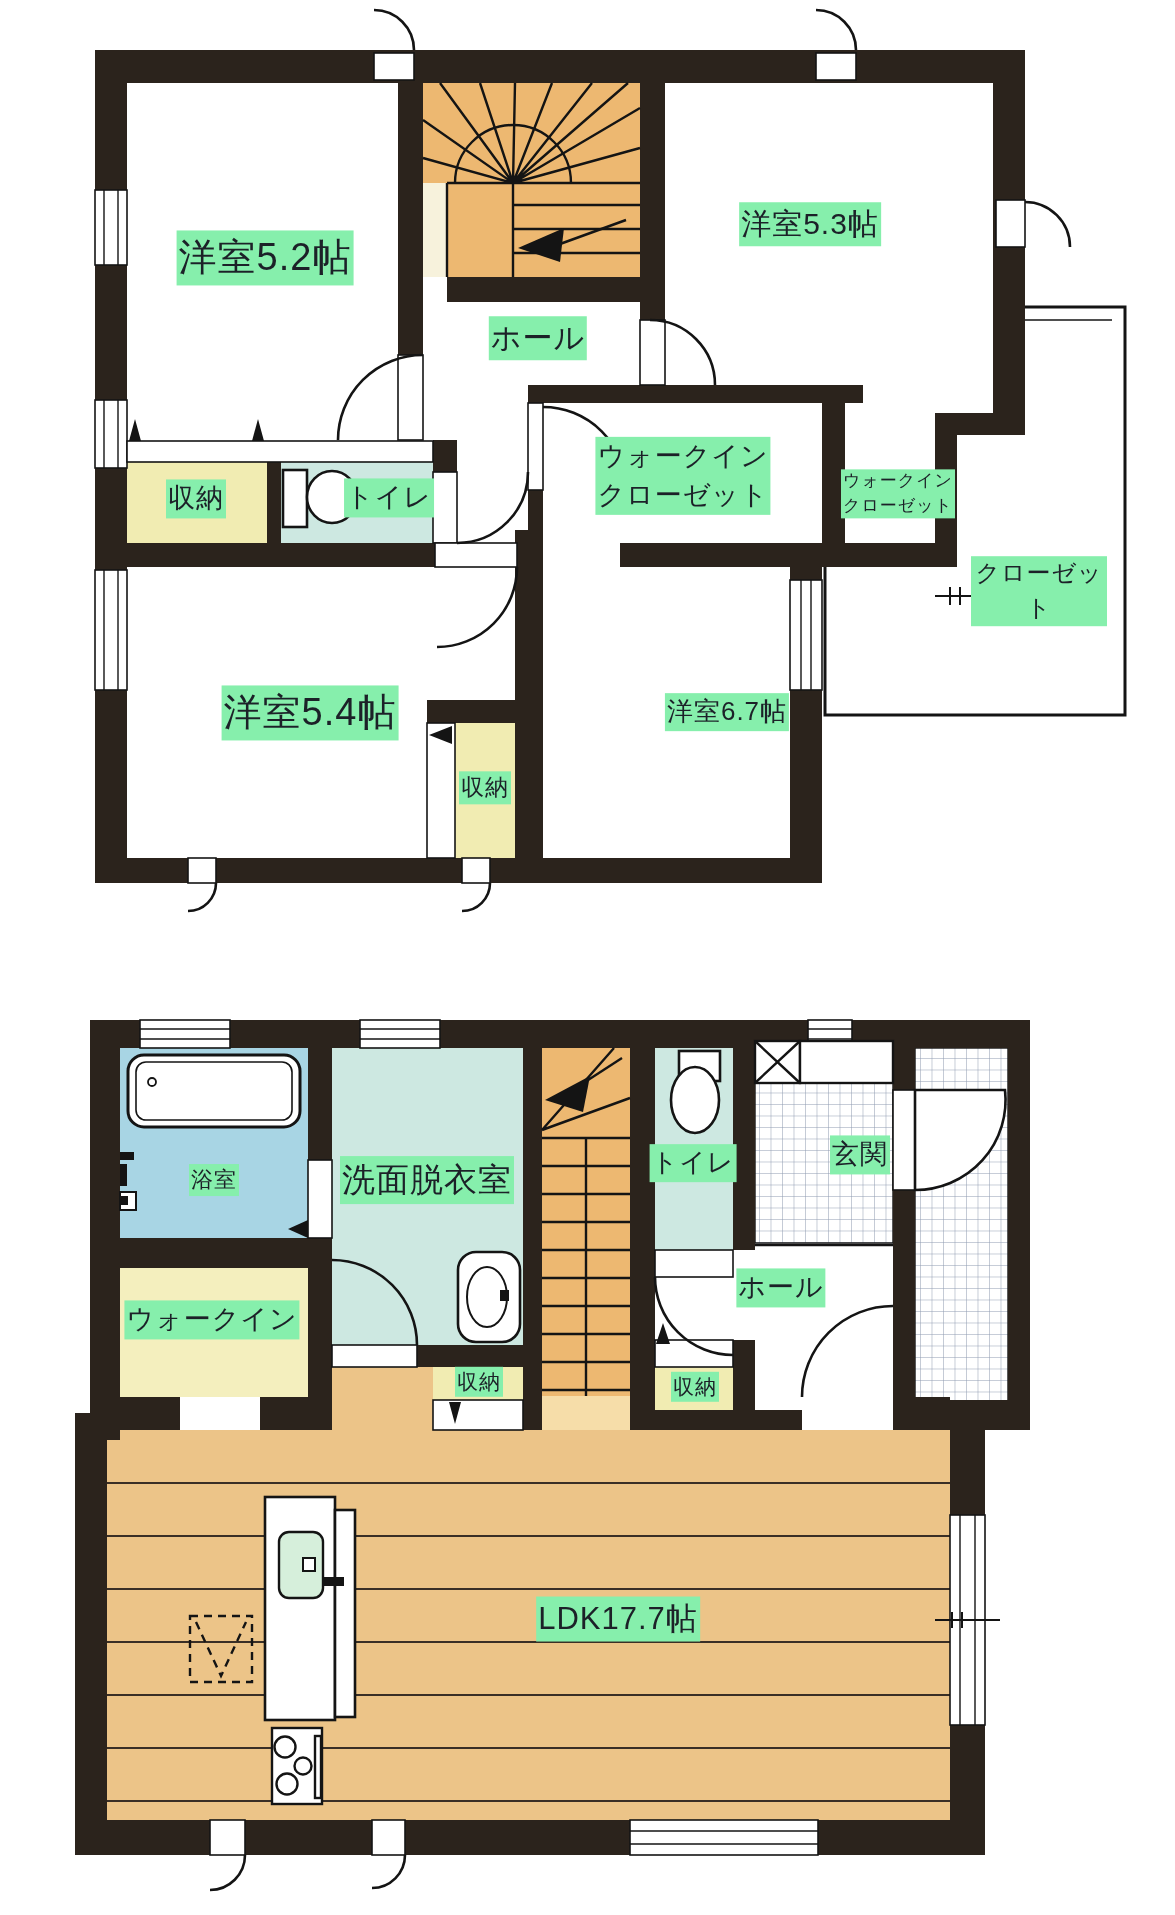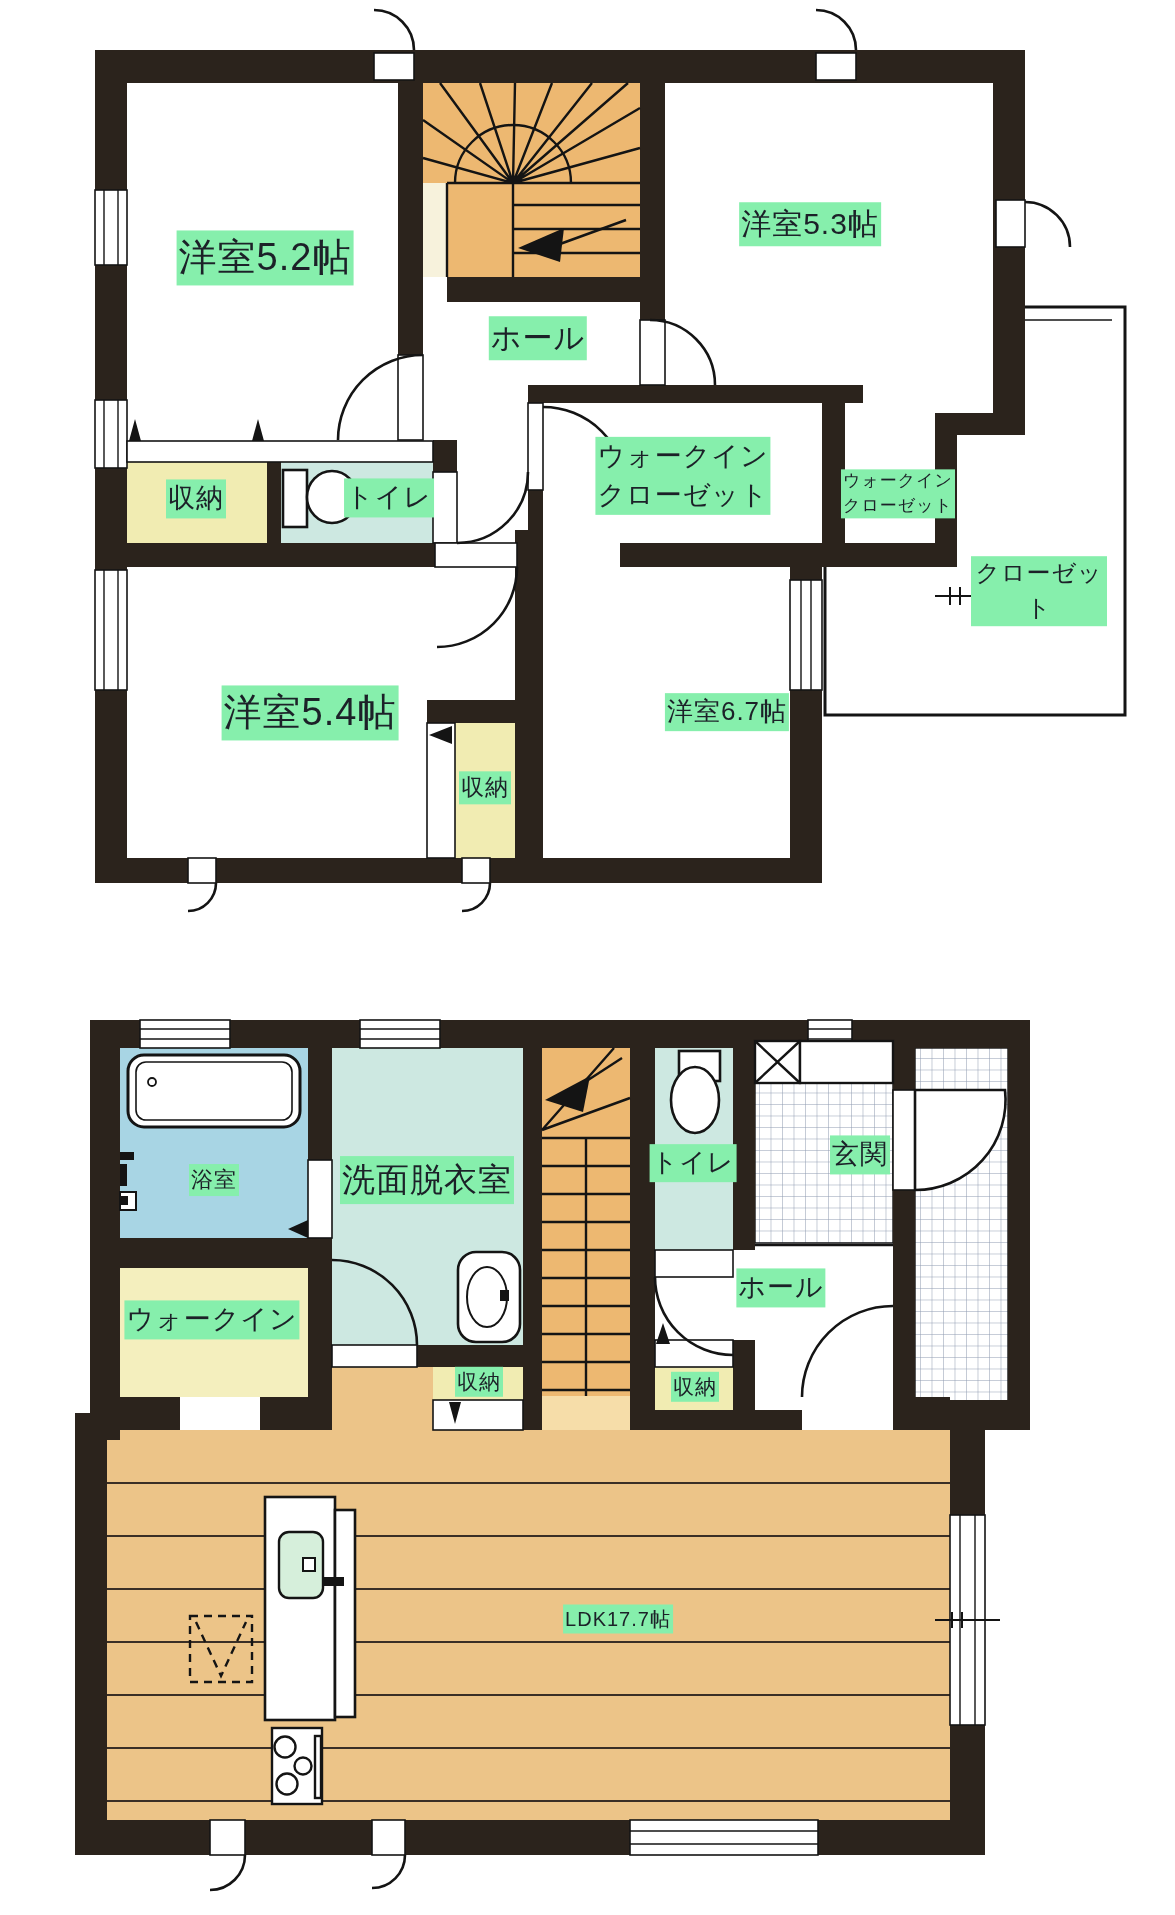--- a/index.html
+++ b/index.html
@@ -290,15 +290,15 @@
 <div class="lbl" style="left:1039px;top:591px;font-size:24px">クローゼット</div>
 
 <div class="lbl" style="left:214px;top:1180px;font-size:22px">浴室</div>
 <div class="lbl" style="left:427px;top:1180px;font-size:33px">洗面脱衣室</div>
 <div class="lbl" style="left:693px;top:1163px;font-size:26px">トイレ</div>
 <div class="lbl" style="left:860px;top:1155px;font-size:27px">玄関</div>
 <div class="lbl" style="left:212px;top:1320px;font-size:27px">ウォークイン</div>
 <div class="lbl" style="left:781px;top:1288px;font-size:27px">ホール</div>
 <div class="lbl" style="left:479px;top:1382px;font-size:21px">収納</div>
 <div class="lbl" style="left:695px;top:1387px;font-size:21px">収納</div>
-<div class="lbl" style="left:618px;top:1619px;font-size:20px">LDK17.7帖</div>
+<div class="lbl" style="left:618px;top:1619px;font-size:31px">LDK17.7帖</div>
 
 </div>
 
 </body></html>

